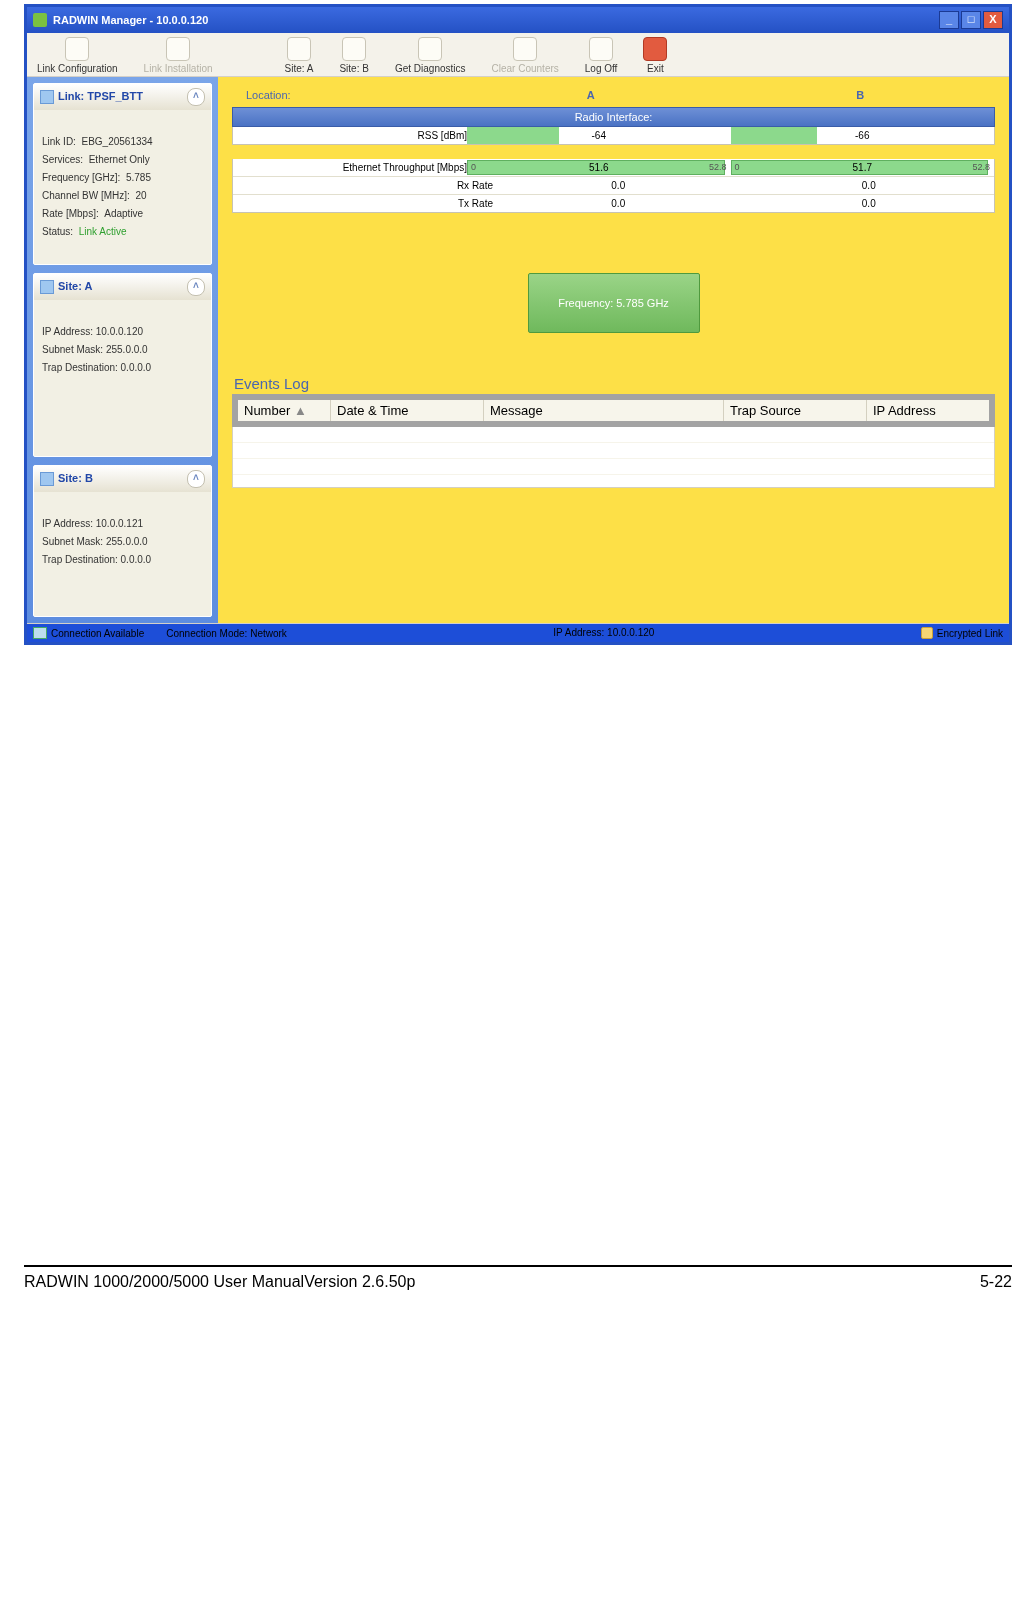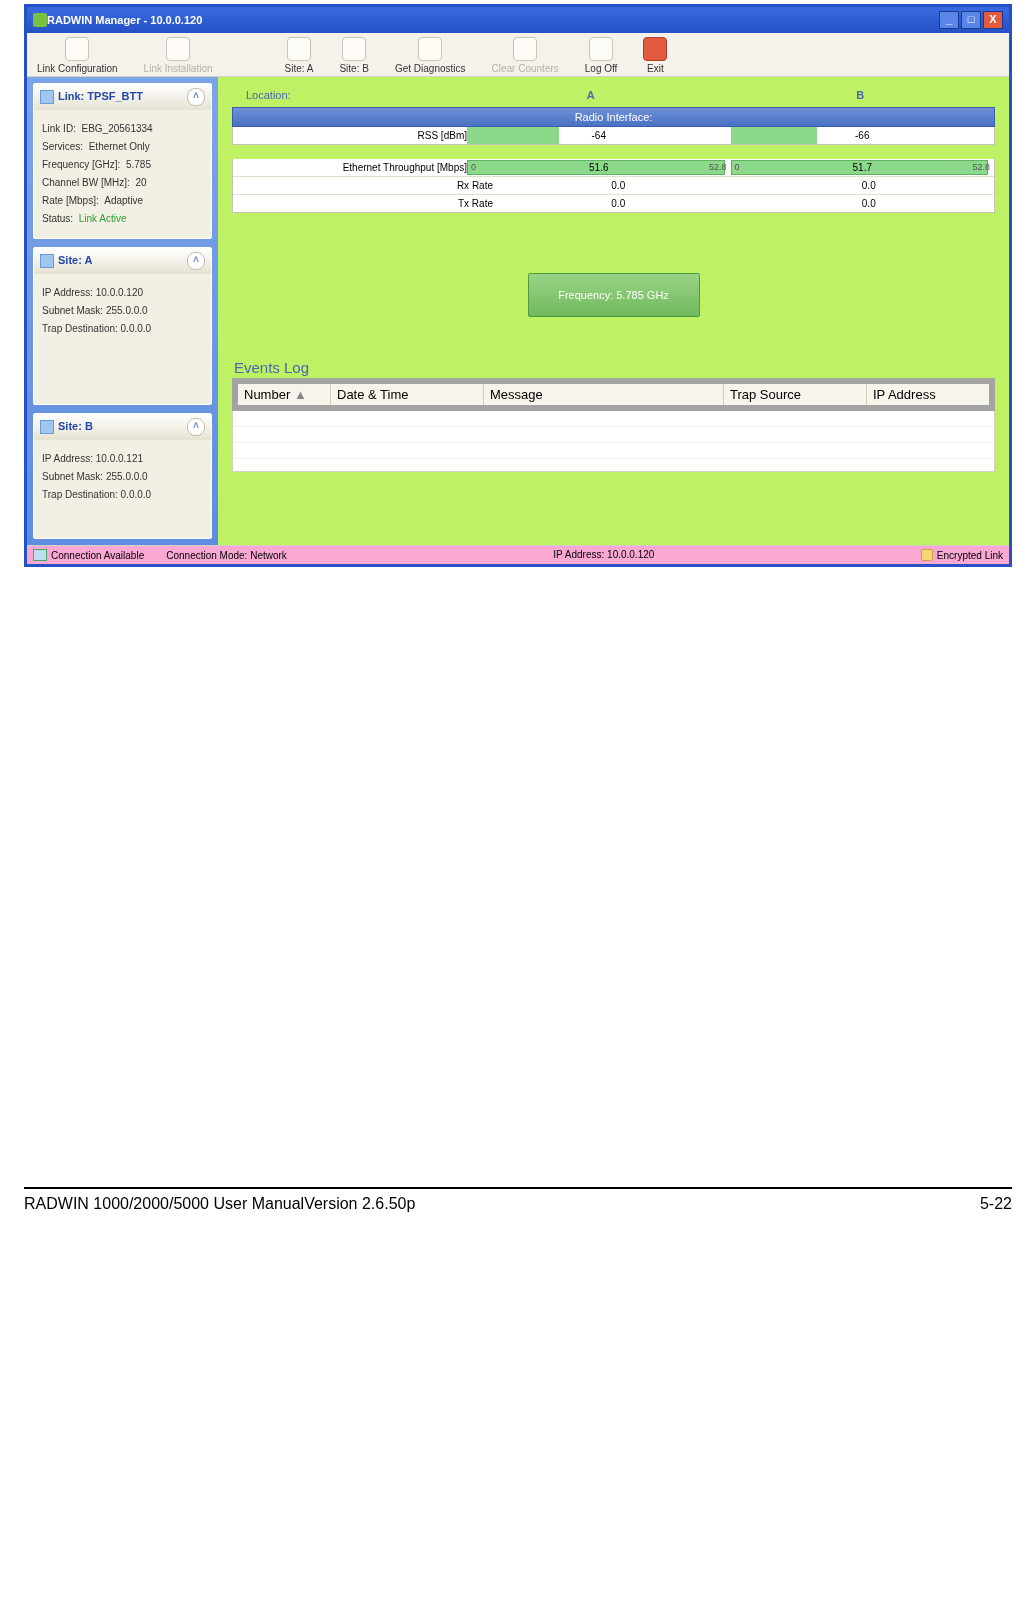--- a/index.html
+++ b/index.html
@@ -1,63 +1,63 @@
 <!DOCTYPE html>
 <html><head>
 <meta charset="utf-8">
 <style>
 body{margin:0;font-family:Verdana,Geneva,sans-serif;background:#fff;color:#000;width:1036px}
 .page{padding:4px 24px 0 24px}
 .hdr{display:flex;justify-content:space-between;color:#002a8c;font-weight:bold;font-size:19px;margin-bottom:34px}
 .figwrap{margin:0 auto;width:988px}
 .appwin{border:3px solid #2451c4;font-family:Tahoma,Verdana,sans-serif;font-size:11px;background:#ece9d8}
 .titlebar{background:linear-gradient(#3b6ae0,#2451c4);color:#fff;font-weight:bold;padding:3px 6px;display:flex;align-items:center;justify-content:space-between;height:20px}
-.titlebar .tleft{display:flex;align-items:center;}
+.titlebar .tleft{display:flex;align-items:center;gap:6px}
 .tb-ico{display:inline-block;width:14px;height:14px;background:#7ac142;border-radius:2px}
 .winbtns{display:flex;gap:2px}
 .winbtn{width:18px;height:16px;background:#5a86e8;border:1px solid #1b3a94;color:#fff;font-size:11px;line-height:14px;text-align:center}
 .winbtn.close{background:#e25b3f}
 .menubar{background:#f4f2ea;padding:2px 8px;border-bottom:1px solid #d4d0c8}
 .menubar span{margin-right:14px}
 .toolbar{background:#f4f2ea;display:flex;align-items:flex-end;gap:26px;padding:4px 10px 2px 10px;border-bottom:1px solid #d4d0c8}
 .tbtn{display:flex;flex-direction:column;align-items:center;font-size:10px;color:#333;gap:2px}
 .tbtn.dis{color:#b5b2a6}
 .tico{width:22px;height:22px;border:1px solid #c9c5b6;border-radius:4px;background:#fdfcf6}
 .tico.red{background:#e25b3f;border-color:#b23a24}
-.appbody{display:flex;background:#bef264}
+.appbody{display:flex;background:#fde047}
 .side{width:179px;background:linear-gradient(#7aa5e9,#5d8de0);padding:6px;display:flex;flex-direction:column;gap:8px}
 .panel{background:#f2f0e4;border:1px solid #fff;border-radius:2px}
 .phead{background:linear-gradient(#fff,#e6e2d2);padding:4px 6px;display:flex;justify-content:space-between;align-items:center;color:#2147a8;font-weight:bold;font-size:11px}
 .phead .chev{width:16px;height:16px;border:1px solid #c4c0b0;border-radius:8px;background:#fff;color:#6b87c0;font-size:10px;text-align:center;line-height:14px}
-.pbody{padding:10px 8px;font-size:10px;color:#333;line-height:18px}
+.pbody{padding:23px 8px;font-size:10px;color:#333;line-height:18px}
 .pbody .green{color:#2e9f2e}
 .main{flex:1;padding:10px 14px 0 14px;display:flex;flex-direction:column}
 .lrow{color:#4a66b0;font-size:11px;display:flex;margin:2px 0 6px 14px}
 .lrow .llab{width:210px}
 .lrow .a{flex:1;text-align:center;font-weight:bold}
 .lrow .b{flex:1;text-align:center;font-weight:bold}
 .secthead{background:linear-gradient(#6e90d6,#4a72c4);color:#fff;font-size:11px;padding:3px 8px;display:flex;justify-content:center;align-items:center;border:1px solid #3a5ca8}
 .secthead .rx{font-size:10px}
 .radio{display:inline-block;width:9px;height:9px;border-radius:5px;background:#fff;border:1px solid #7a96d2;vertical-align:middle;margin:0 3px 0 8px}
 .radio.on{background:radial-gradient(#2e5bc0 40%,#fff 45%)}
 .sectbody{background:#fff;border:1px solid #c7c3b3;border-top:none}
 .drow{display:flex;border-bottom:1px solid #e2dfce;font-size:10px}
 .drow:last-child{border-bottom:none}
 .dlab{width:200px;padding:3px 0 3px 34px;text-align:right}
 .dcell{flex:1;text-align:center;padding:3px 0;position:relative}
 .rssbar{position:absolute;left:0;top:0;bottom:0;background:#8cd98c}
 .tpbar{position:absolute;left:0;top:1px;bottom:1px;background:#8cd98c;border:1px solid #5fb05f}
 .small{font-size:9px;color:#555}
 .dcell .vv{position:relative;z-index:1}
-.freqbtn{margin:60px auto 40px auto;width:170px;text-align:center;background:linear-gradient(#9ad487,#6fb95c);color:#fff;font-size:11px;padding:15px 0;border:1px solid #4f9a3e;border-radius:2px}
+.freqbtn{margin:60px auto 40px auto;width:170px;text-align:center;background:linear-gradient(#9ad487,#6fb95c);color:#fff;font-size:11px;padding:23px 0;border:1px solid #4f9a3e;border-radius:2px}
 .evhead{color:#4a66b0;font-size:15px;margin:2px 0 2px 2px}
 .evcols{display:flex;background:#f7f5eb;border:6px solid #a3a3a3;font-size:13px}
 .evcols div{padding:3px 6px;border-right:1px solid #d4d0c0}
 .evrows{border:1px solid #d4d0c0;border-top:none;height:60px;background:repeating-linear-gradient(#fff,#fff 15px,#f6f4ea 15px,#f6f4ea 16px)}
-.statusbar{background:#f9a8d4;border-top:1px solid #d4d0c8;display:flex;font-size:10px;padding:3px 6px;gap:22px}
+.statusbar{background:#1d4ed8;border-top:1px solid #d4d0c8;display:flex;font-size:10px;padding:3px 6px;gap:22px}
 .statusbar .sp{display:flex;align-items:center;gap:4px}
 .statusbar .grow{flex:1;text-align:center}
 .lock{display:inline-block;width:10px;height:10px;border:1px solid #caa13a;border-radius:2px;background:#f7d674}
 .caption{text-align:center;font-style:italic;font-size:16px;margin-top:10px;font-family:Verdana,Geneva,sans-serif}
 .pgfooter{border-top:2px solid #000;margin:620px 24px 0 24px;display:flex;justify-content:space-between;font-size:16px;padding:6px 0 14px 0;font-family:Verdana,Geneva,sans-serif}
 .pico{display:inline-block;width:12px;height:12px;background:#9fc7f0;border:1px solid #6a9ad6;margin-right:4px;vertical-align:middle}
 </style>
 </head>
 <body>
 

